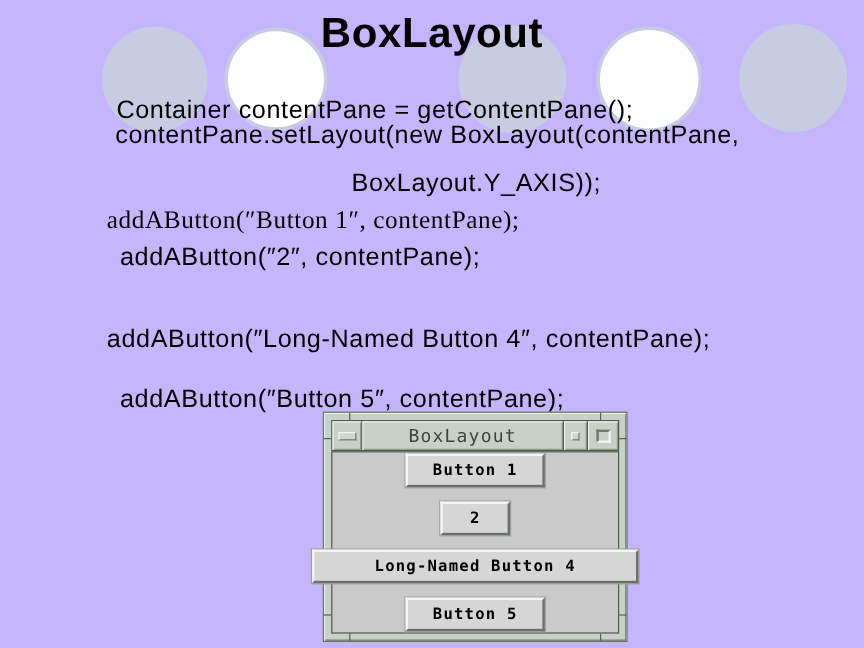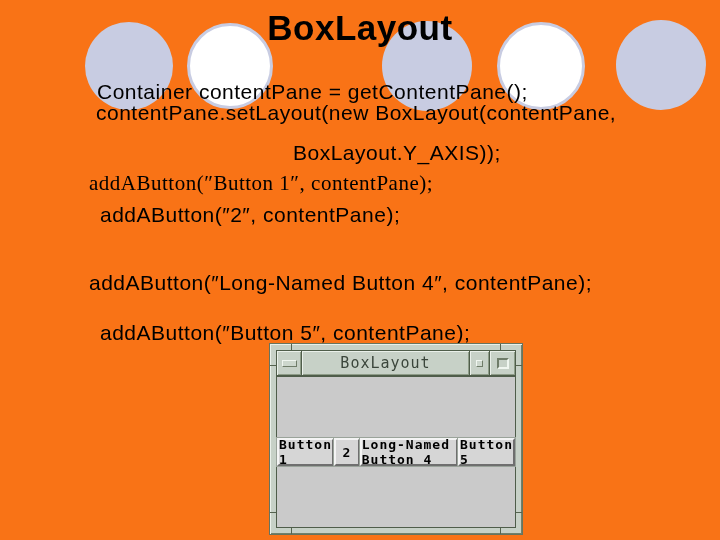--- a/index.html
+++ b/index.html
@@ -1,17 +1,17 @@
 <!DOCTYPE html>
 <html style="--circle-fill: #c8cce2; --window-chrome: #c7d1c7; --window-content-bg: #cacaca; --button-bg: #d6d6d6;"><head>
 <meta charset="utf-8">
 <style>
   html,body { margin:0; padding:0; background:#ffffff; }
   .slide {
-    position:relative; width:720px; height:540px; background:#f97316;
+    position:relative; width:720px; height:540px; background:#c4b5fd;
     overflow:hidden; font-family:"Liberation Sans", sans-serif;
   }
 
   
   .circle { position:absolute; border-radius:50%; box-sizing:border-box; z-index:0; }
   .circle.filled  { background:var(--circle-fill,#c8cce2); }
   .circle.outline { background:#ffffff; border:3px solid var(--circle-fill,#c8cce2); }
   .c1 { left:85px;  top:22px; width:88px; height:88px; }
   .c2 { left:187px; top:23px; width:86px; height:86px; }
   .c3 { left:382px; top:21px; width:90px; height:90px; }
@@ -82,35 +82,35 @@
     border-bottom:1px solid #6f7c69; border-right:1px solid #6f7c69;
   }
   .glyph-square {
     width:12px; height:11px; box-sizing:border-box;
     border:2px solid; border-color:#6f7c69 #f0f6f0 #f0f6f0 #6f7c69;
   }
 
   .client {
     flex:1; border:1px solid #4f5d4a;
     background:var(--window-content-bg,#cacaca);
-    display:flex; align-items:center;
-    justify-content:flex-start; padding:1px 0;
+    display:flex; flex-direction:column; align-items:center;
+    justify-content:space-between; padding:1px 0;
   }
   .xbtn {
     box-sizing:border-box; height:28px;
     background:var(--button-bg,#d6d6d6);
     border:2px solid; border-color:#f4f4f4 #6f6f6f #6f6f6f #f4f4f4;
     box-shadow: 0 0 0 1px #9aa39a;
     display:flex; align-items:center; justify-content:center;
     font-family:"DejaVu Sans Mono", monospace; font-weight:bold;
     font-size:13px; letter-spacing:1px; color:#000; cursor:default;
   }
   .w-mid   { width:116px; }
   .w-small { width:58px;  }
-  .w-full  { width:238px; }
+  .w-full  { width:272px; }
 </style>
 </head>
 <body>
 
 <div class="slide">
 
   <div class="circle filled c1"></div>
   <div class="circle outline c2"></div>
   <div class="circle filled c3"></div>
   <div class="circle outline c4"></div>

